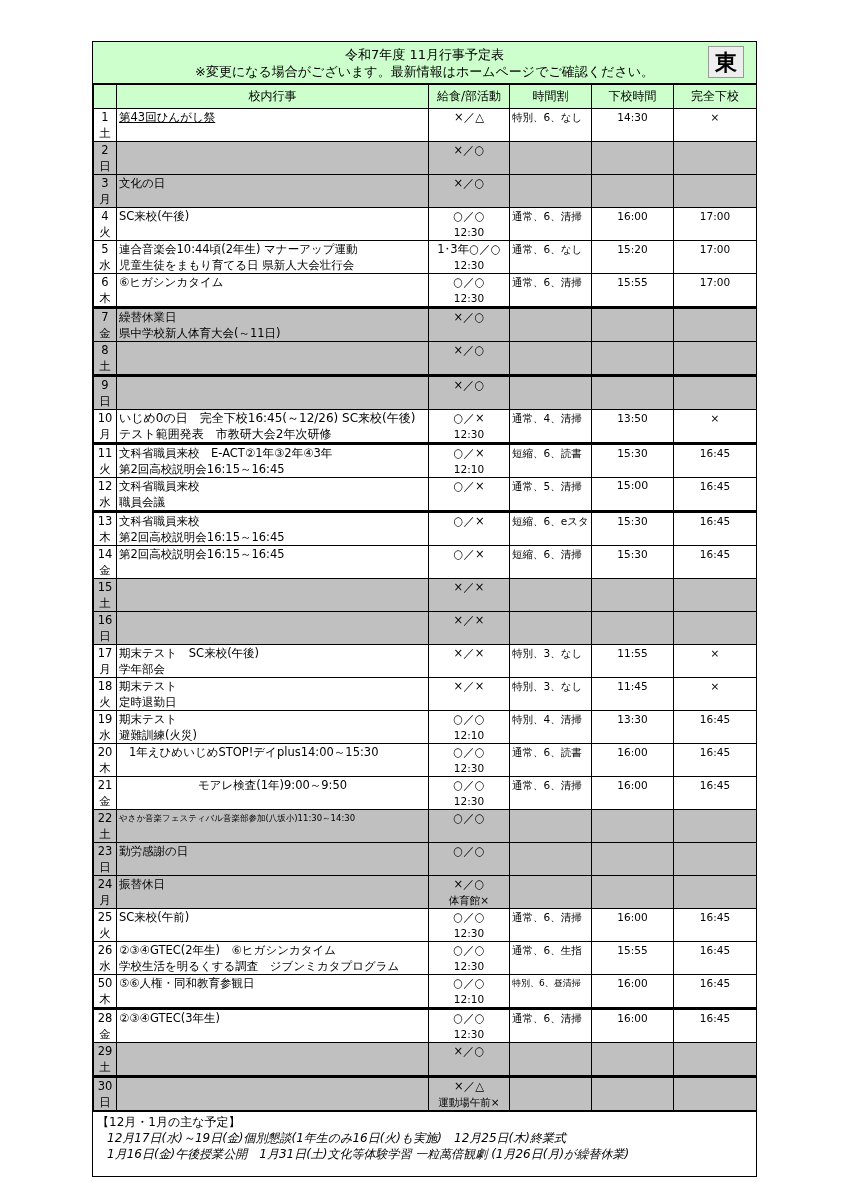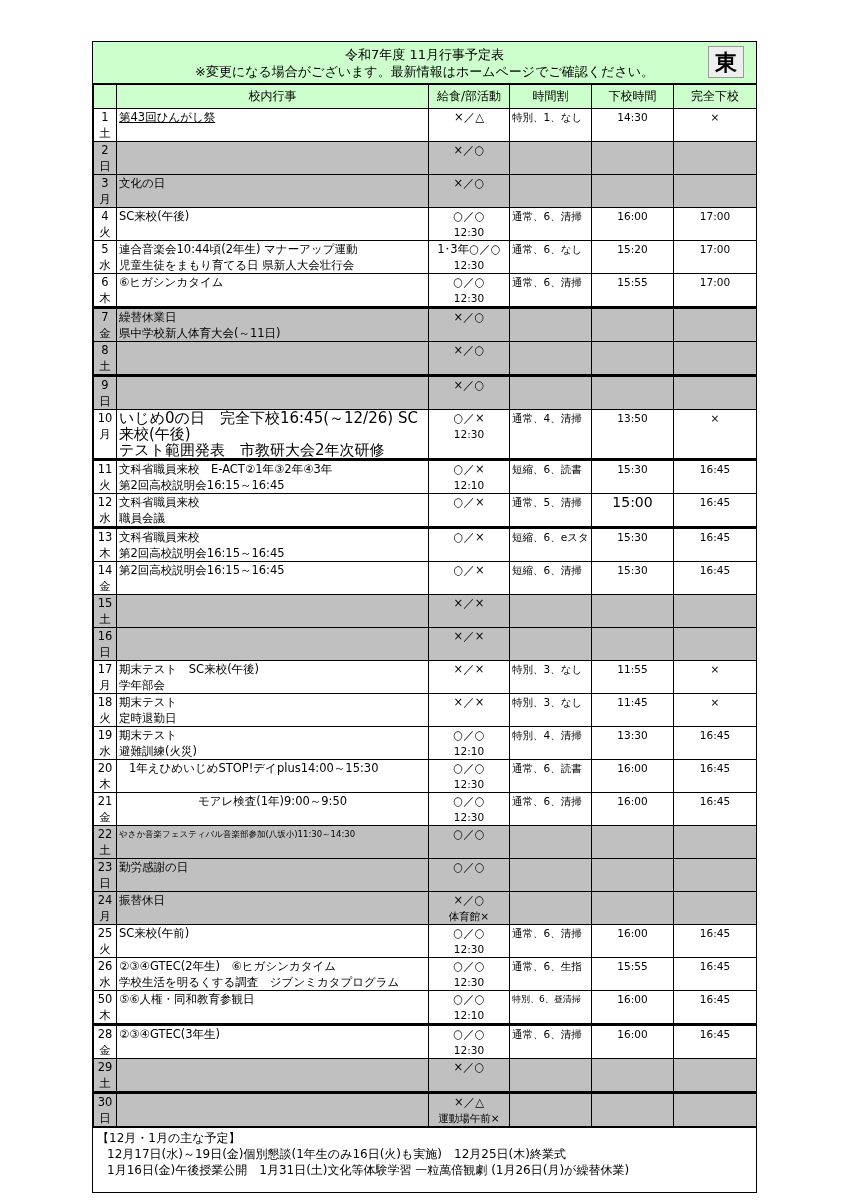--- a/index.html
+++ b/index.html
@@ -7,21 +7,21 @@
   .title-block { background:#ccffcc; border-bottom:1px solid #000; height:42px; position:relative; text-align:center; font-size:13px; line-height:17px; padding-top:4px; box-sizing:border-box; }
   .logo { position:absolute; right:12px; top:4px; width:34px; height:30px; background:#eee; border:1px solid #999; display:flex; align-items:center; justify-content:center; font-size:22px; font-weight:bold; }
   table { border-collapse:collapse; width:100%; table-layout:fixed; font-size:11.5px; }
   th { background:#ccffcc; font-weight:normal; height:21px; border:1px solid #000; font-size:12px; }
   td { border:1px solid #000; vertical-align:top; height:32px; padding:0 2px; line-height:16px; box-sizing:border-box; }
   tr.gray td { background:#c0c0c0; }
   tr.thick td { border-top:3px solid #000; }
   .day { text-align:center; padding:0; }
   .center { text-align:center; }
   .footer { border-top:1px solid #000; font-size:12px; line-height:16px; padding:2px 4px 14px; }
-  .footer div.indent { padding-left:10px; }
+  .footer div.indent { padding-left:10px;font-style:italic; }
 </style>
 </head>
 <body>
 
 <div class="sheet">
   <div class="title-block">
     <div>令和7年度 11月行事予定表</div>
     <div>※変更になる場合がございます。最新情報はホームページでご確認ください。</div>
     <div class="logo">東</div>
   </div>
@@ -48,21 +48,21 @@
         <tr>
           <td class="day">
             <div>1</div>
             <div>土</div>
           </td>
           <td style="white-space:pre-line;text-decoration:underline;">第43回ひんがし祭</td>
           <td class="center">
             <div>×／△</div>
             <div style="font-size:10.5px"></div>
           </td>
-          <td style="font-size:10.5px">特別、1、なし</td>
+          <td style="font-size:10.5px">特別、6、なし</td>
           <td class="center" style="font-size:10.5px">14:30</td>
           <td class="center" style="font-size:10.5px">×</td>
         </tr>
         <tr class="gray">
           <td class="day">
             <div>2</div>
             <div>日</div>
           </td>
           <td style="white-space:pre-line;"></td>
           <td class="center">
@@ -171,21 +171,21 @@
           </td>
           <td style="font-size:10.5px"></td>
           <td class="center" style="font-size:10.5px"></td>
           <td class="center" style="font-size:10.5px"></td>
         </tr>
         <tr>
           <td class="day">
             <div>10</div>
             <div>月</div>
           </td>
-          <td style="white-space:pre-line;font-size:15px;margin-left:48px;">いじめ0の日　完全下校16:45(～12/26) SC来校(午後)
+          <td style="white-space:pre-line;font-size:12px;margin-left:48px;">いじめ0の日　完全下校16:45(～12/26) SC来校(午後)
 テスト範囲発表　市教研大会2年次研修</td>
           <td class="center">
             <div>○／×</div>
             <div style="font-size:10.5px">12:30</div>
           </td>
           <td style="font-size:10.5px">通常、4、清掃</td>
           <td class="center" style="font-size:10.5px">13:50</td>
           <td class="center" style="font-size:10.5px">×</td>
         </tr>
         <tr class="thick">
@@ -208,21 +208,21 @@
             <div>12</div>
             <div>水</div>
           </td>
           <td style="white-space:pre-line;">文科省職員来校
 職員会議</td>
           <td class="center">
             <div>○／×</div>
             <div style="font-size:10.5px"></div>
           </td>
           <td style="font-size:10.5px">通常、5、清掃</td>
-          <td class="center" style="font-size:14px">15:00</td>
+          <td class="center" style="font-size:11px">15:00</td>
           <td class="center" style="font-size:10.5px">16:45</td>
         </tr>
         <tr class="thick">
           <td class="day">
             <div>13</div>
             <div>木</div>
           </td>
           <td style="white-space:pre-line;">文科省職員来校
 第2回高校説明会16:15～16:45</td>
           <td class="center">

